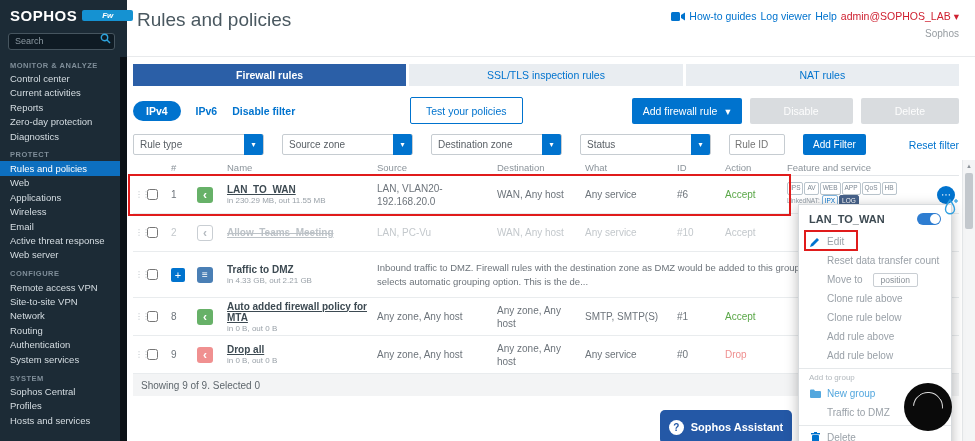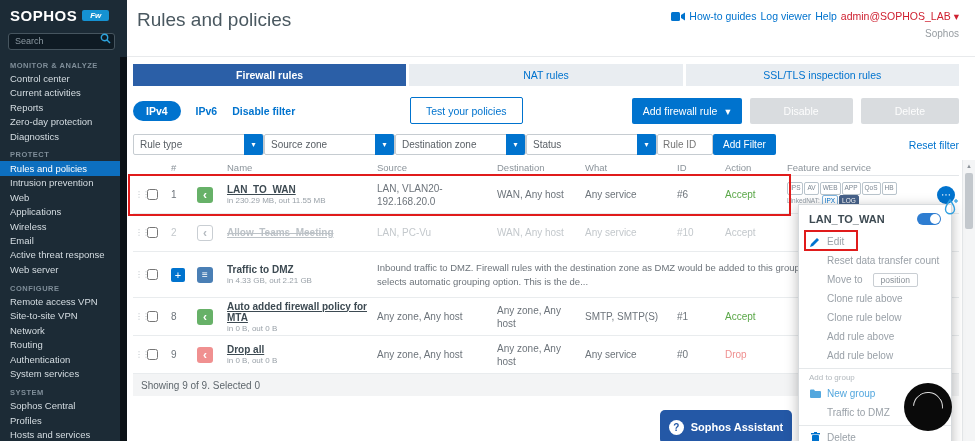--- a/index.html
+++ b/index.html
@@ -6,21 +6,21 @@
 html,body{width:975px;height:441px}
 body{position:relative;overflow:hidden;background:#fff;font-family:"Liberation Sans",sans-serif}
 button{font-family:"Liberation Sans",sans-serif;cursor:pointer}
 input{font-family:"Liberation Sans",sans-serif}
 
 
 .sidebar{position:absolute;left:0;top:0;width:127px;height:441px;background:#1c2b36;color:#d5dde2;z-index:2}
 .sstrip{position:absolute;right:0;top:57px;bottom:0;width:7px;background:#0b1116}
 .logo-row{display:flex;align-items:center;gap:5px;padding:7px 10px 3px}
 .logo-text{font-size:15px;font-weight:bold;color:#fff;letter-spacing:.5px}
-.logo-badge{background:#1592d2;color:#fff;font-size:8px;font-style:italic;font-weight:bold;padding:1px 8px;border-radius:2px}
+.logo-badge{background:#1592d2;color:#fff;font-size:8px;font-style:italic;font-weight:bold;padding:1px 20px;border-radius:2px}
 .search-wrap{position:relative;margin:3px 12px 4px 8px}
 .search-wrap input{width:100%;height:17px;background:#0f1b24;border:1px solid #46555f;border-radius:3px;color:#cfd8dd;font-size:9px;padding:0 18px 0 6px}
 .search-wrap input::placeholder{color:#8b98a1}
 .search-ic{position:absolute;right:4px;top:3px}
 .sec-title{padding:7px 10px 2px;font-size:7.5px;font-weight:bold;letter-spacing:.5px;color:#7f8e99}
 .s-item{padding:1.5px 10px;font-size:9.5px;line-height:1.2;color:#d5dde2;white-space:nowrap;overflow:hidden;cursor:pointer}
 .s-item.active{background:#0d6fbf;color:#fff}
 
 
 .header{position:absolute;left:127px;top:0;right:0;height:57px;background:#fff;border-bottom:1px solid #e8eaec}
@@ -38,21 +38,21 @@
 .tab.active{background:#2b5fa7;color:#fff;font-weight:bold}
 
 .actionbar{position:absolute;left:6px;right:16px;top:40px;height:28px;display:flex;align-items:center}
 .pill{background:#0073ce;color:#fff;font-weight:bold;font-size:10.5px;padding:4px 13px;border-radius:13px;cursor:pointer}
 .lnk{color:#0073ce;font-weight:bold;font-size:10.5px;margin-left:15px;cursor:pointer}
 .test-btn{position:absolute;left:277px;top:0;height:27px;padding:0 15px;background:#fff;border:1px solid #0073ce;color:#0073ce;font-size:10.5px;border-radius:2px}
 .right-btns{margin-left:auto;display:flex;gap:8px}
 .btn-blue{background:#0073ce;color:#fff;border:none;height:26px;padding:0 11px;font-size:10.5px;border-radius:2px;display:flex;align-items:center;gap:8px}
 .btn-dis{background:#d9dcdf;color:#fdfdfd;border:none;height:26px;padding:0 34px;font-size:10.5px;border-radius:2px;cursor:default}
 
-.filterbar{position:absolute;left:6px;right:16px;top:77px;height:21px;display:flex;gap:0;align-items:center}
+.filterbar{position:absolute;left:6px;right:16px;top:77px;height:21px;display:flex;gap:18px;align-items:center}
 .select{width:131px;height:21px;border:1px solid #c6ccd1;border-radius:2px;display:flex;align-items:center;font-size:10px;color:#5a6066;position:relative;padding-left:6px;background:#fff;cursor:pointer}
 .sel-arrow{position:absolute;right:0;top:-1px;width:19px;height:21px;background:#0073ce;color:#fff;display:flex;align-items:center;justify-content:center;font-size:8px;border-radius:0 2px 2px 0}
 .rid{width:56px;height:21px;border:1px solid #c6ccd1;border-radius:2px;font-size:10px;padding:0 5px;color:#555}
 .btn-filter{background:#0073ce;color:#fff;height:21px;border:none;padding:0 10px;font-size:10px;border-radius:2px}
 .reset{margin-left:auto;color:#0073ce;font-size:10.5px;cursor:pointer}
 
 
 .table{position:absolute;left:6px;right:16px;top:103px}
 .grid{display:grid;grid-template-columns:14px 24px 26px 30px 150px 120px 88px 92px 48px 62px 1fr;align-items:center}
 .thead{height:16px;font-size:9.5px;color:#8b939a;border-bottom:1px solid #e3e6e9}
@@ -133,21 +133,20 @@
 
   <div class="sec-title">MONITOR &amp; ANALYZE</div>
   <div class="s-item">Control center</div>
   <div class="s-item">Current activities</div>
   <div class="s-item">Reports</div>
   <div class="s-item">Zero-day protection</div>
   <div class="s-item">Diagnostics</div>
 
   <div class="sec-title">PROTECT</div>
   <div class="s-item active">Rules and policies</div>
-  <div class="s-item">Intrusion prevention</div>
   <div class="s-item">Web</div>
   <div class="s-item">Applications</div>
   <div class="s-item">Wireless</div>
   <div class="s-item">Email</div>
   <div class="s-item">Active threat response</div>
   <div class="s-item">Web server</div>
 
   <div class="sec-title">CONFIGURE</div>
   <div class="s-item">Remote access VPN</div>
   <div class="s-item">Site-to-site VPN</div>
@@ -185,22 +184,22 @@
       <span>▾</span>
     </span>
   </div>
   <div class="h-brand">Sophos</div>
 </div>
 
 <div class="content">
 
   <div class="tabs">
     <div class="tab active">Firewall rules</div>
+    <div class="tab">SSL/TLS inspection rules</div>
     <div class="tab">NAT rules</div>
-    <div class="tab">SSL/TLS inspection rules</div>
   </div>
 
   <div class="actionbar">
     <span class="pill">IPv4</span>
     <span class="lnk">IPv6</span>
     <span class="lnk">Disable filter</span>
     <button class="test-btn">Test your policies</button>
     <span class="right-btns">
       <button class="btn-blue">
         <span>Add firewall rule</span>

